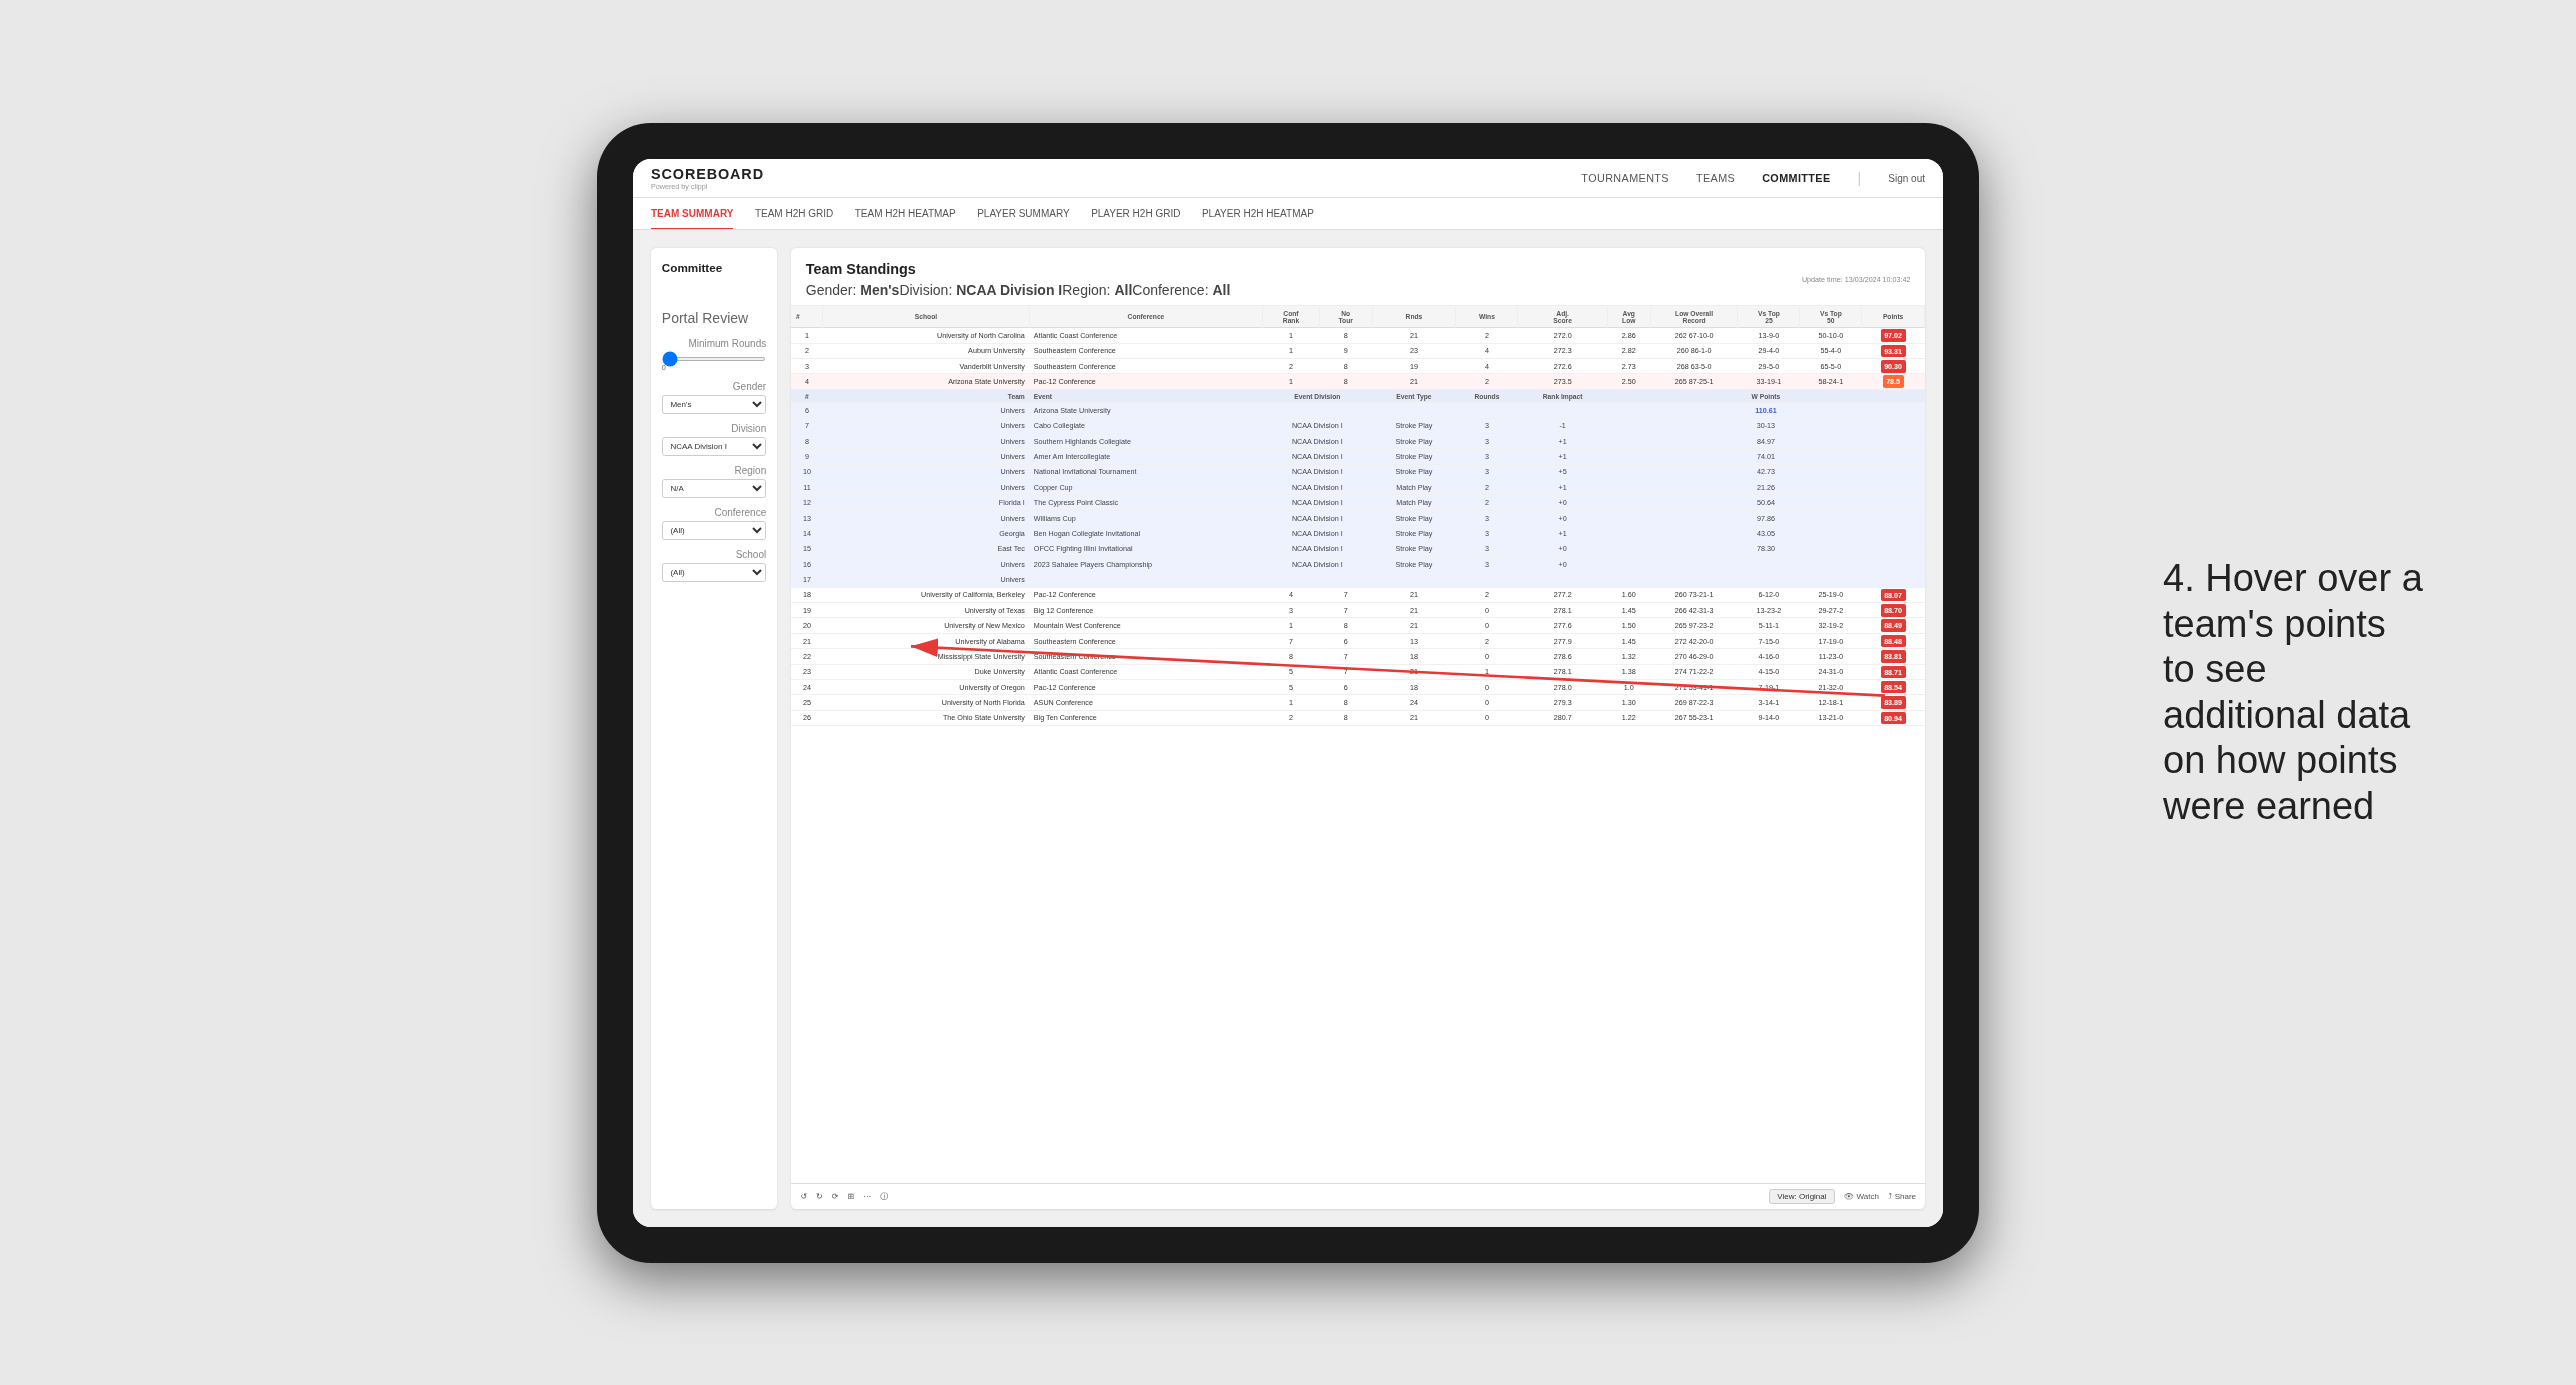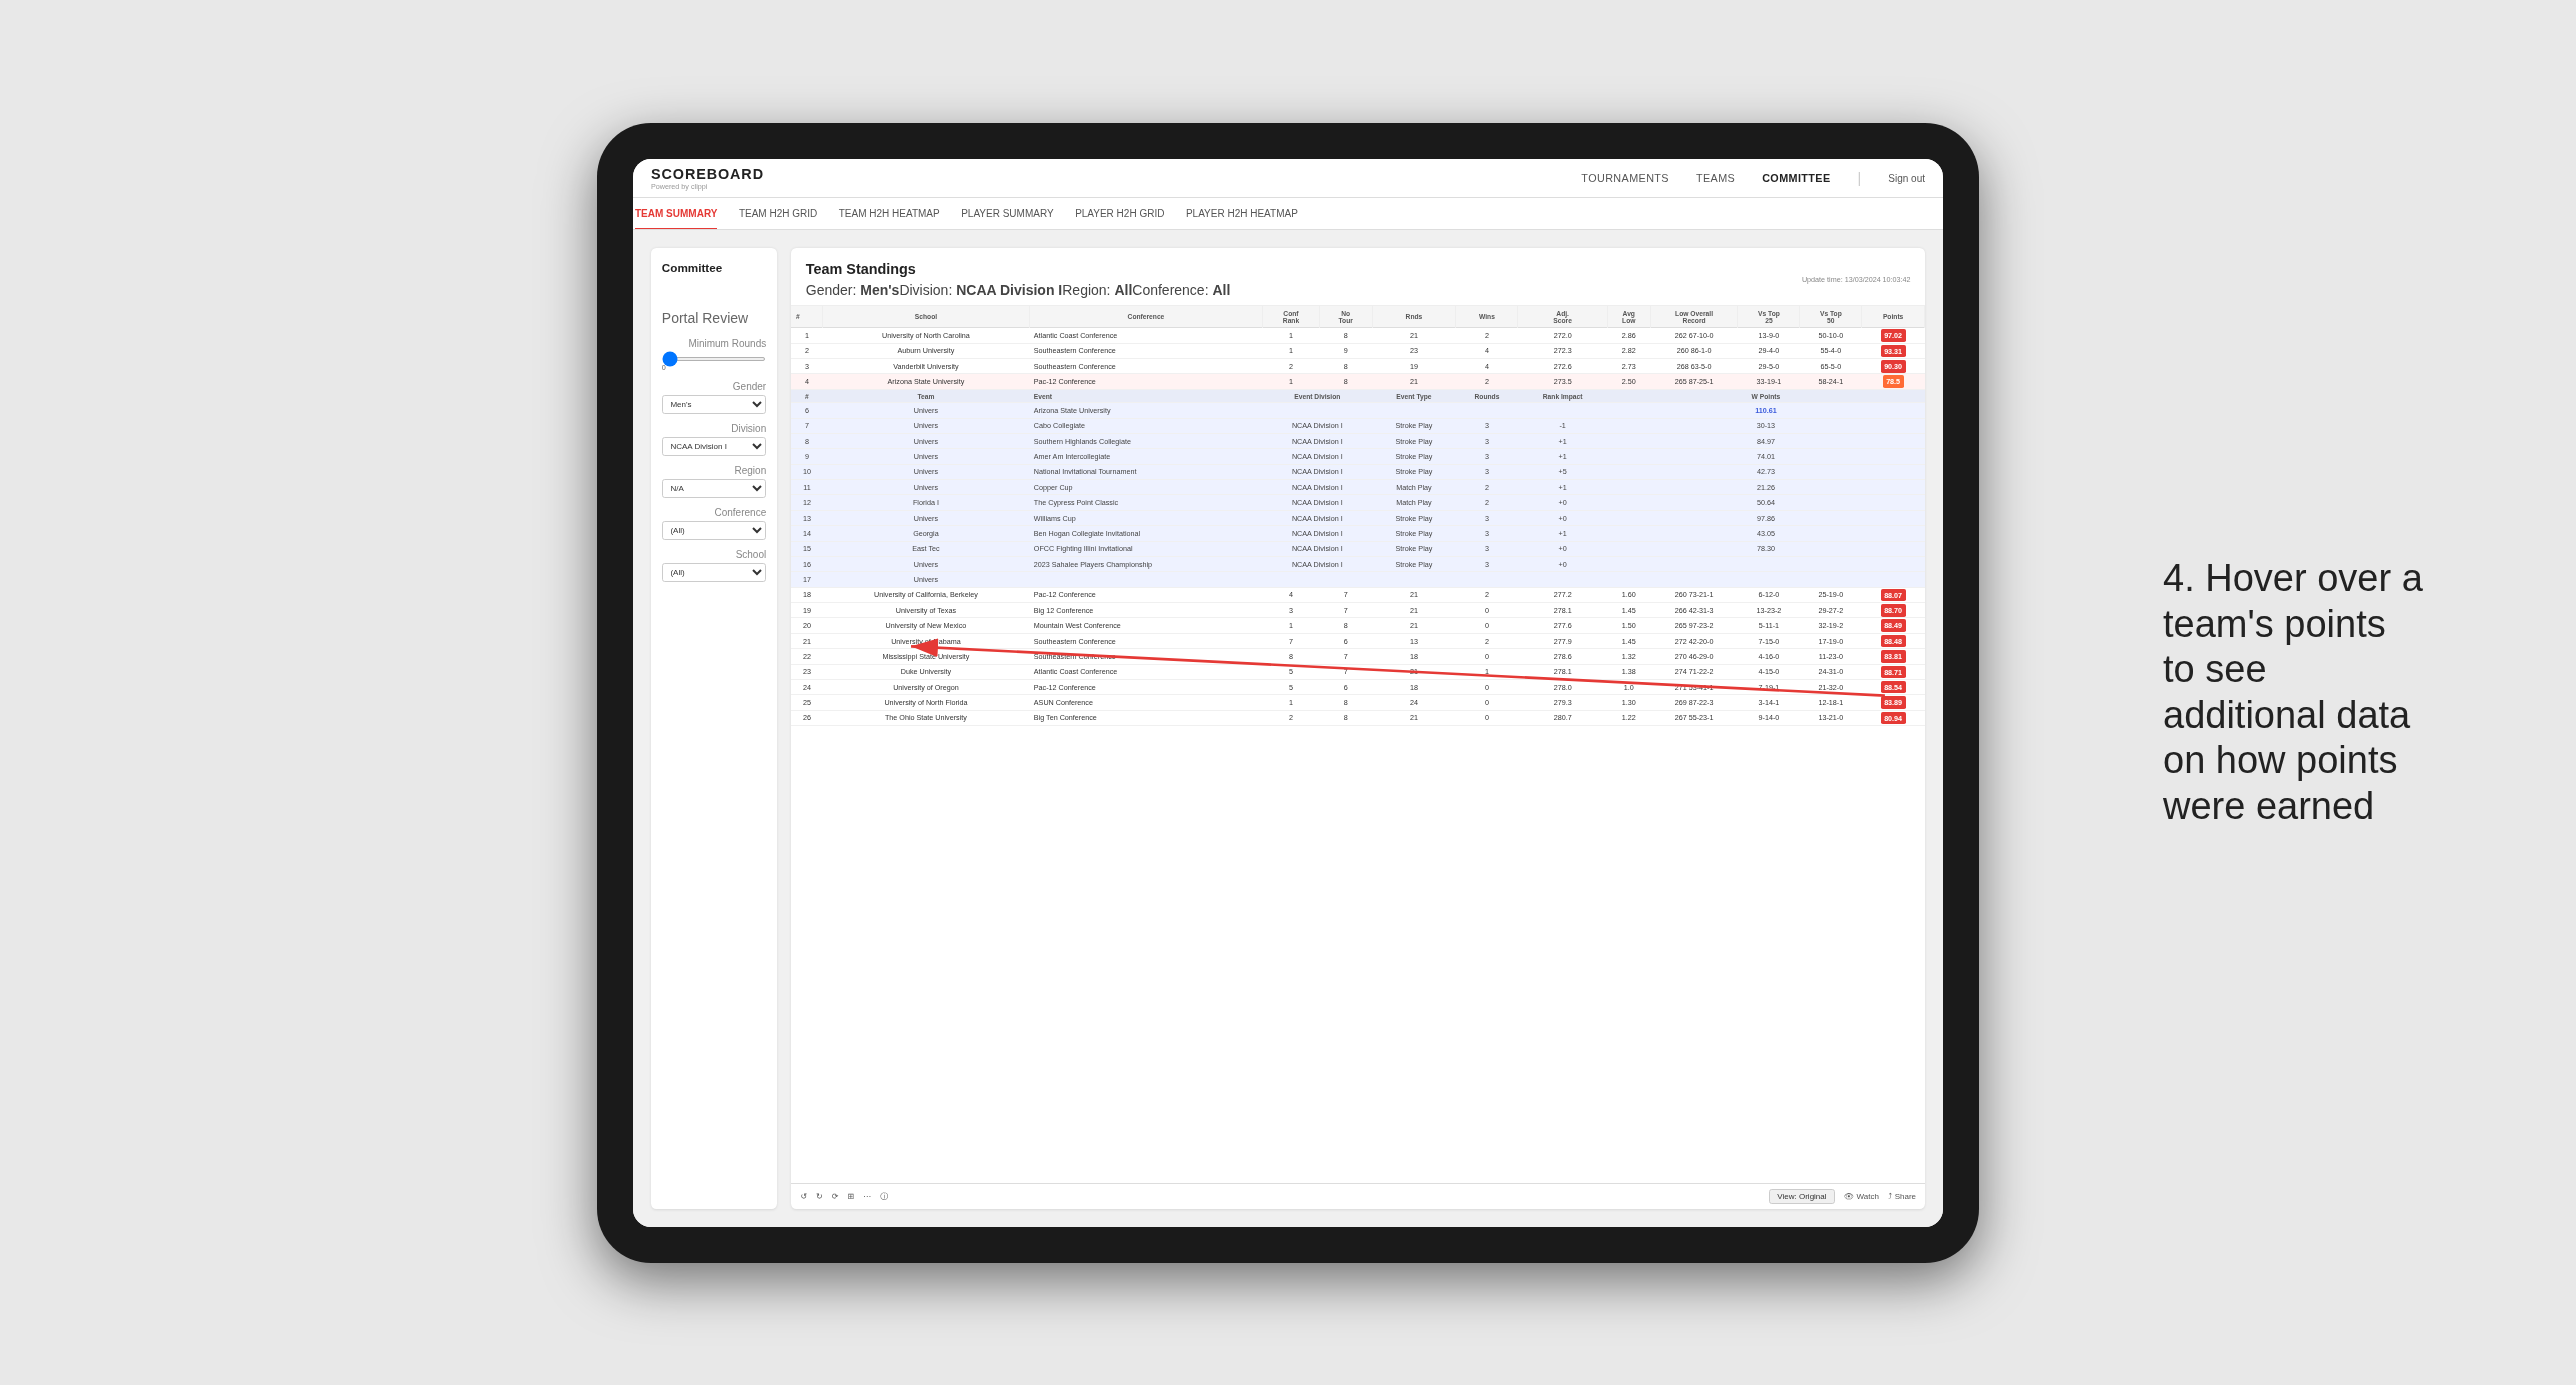--- a/index.html
+++ b/index.html
@@ -83,21 +83,21 @@
 
     .sign-out {
       font-size: 10px;
       color: #555;
     }
 
     
     .sub-nav {
       background: #fff;
       border-bottom: 0.9px solid #ddd;
-      padding: 0 2px;
+      padding: 0 18px;
       height: 32px;
       display: flex;
       align-items: center;
       gap: 21.5px;
     }
 
     .sub-nav-link {
       font-size: 10px;
       color: #555;
       text-decoration: none;
@@ -262,21 +262,21 @@
 
     table tbody td {
       padding: 2.7px 4.5px;
       text-align: center;
       font-size: 7.2px;
       color: #333;
       white-space: nowrap;
     }
 
     table tbody td:nth-child(2) {
-      text-align: center;
+      text-align: right;
     }
 
     table tbody td:nth-child(3) {
       text-align: left;
     }
 
     .points-cell {
       background: #e53935;
       color: #fff !important;
       border-radius: 1.8px;

